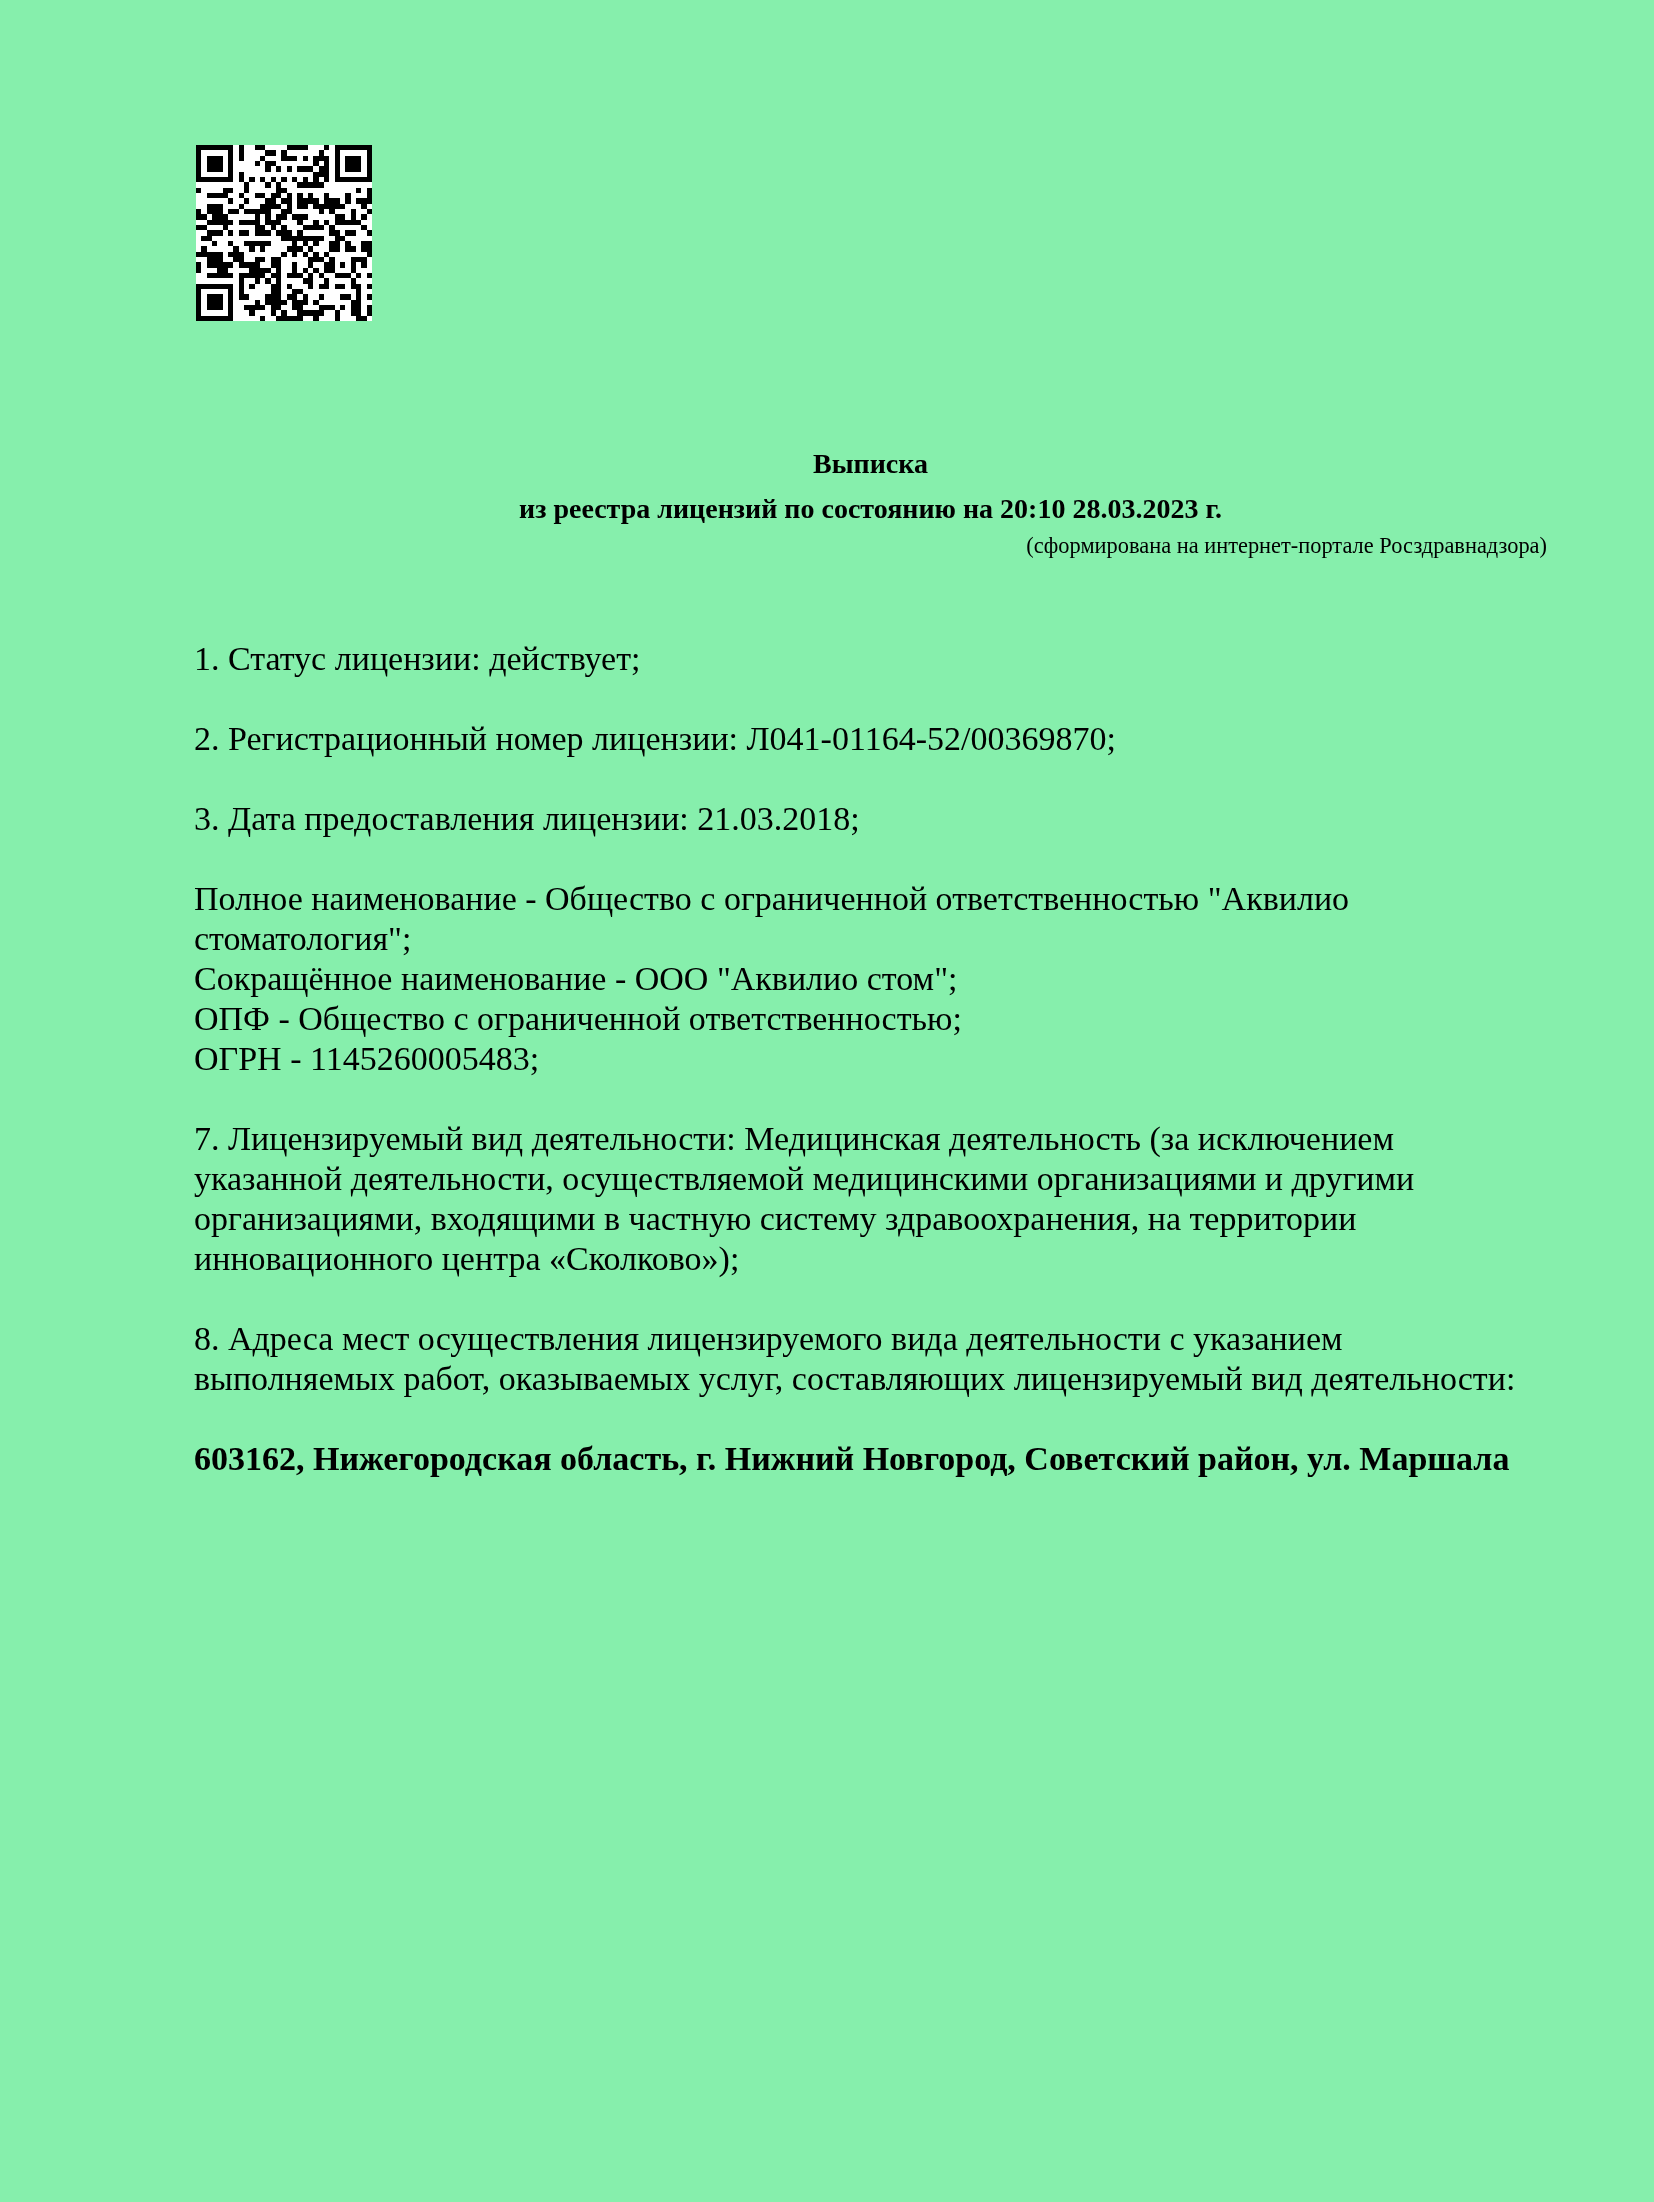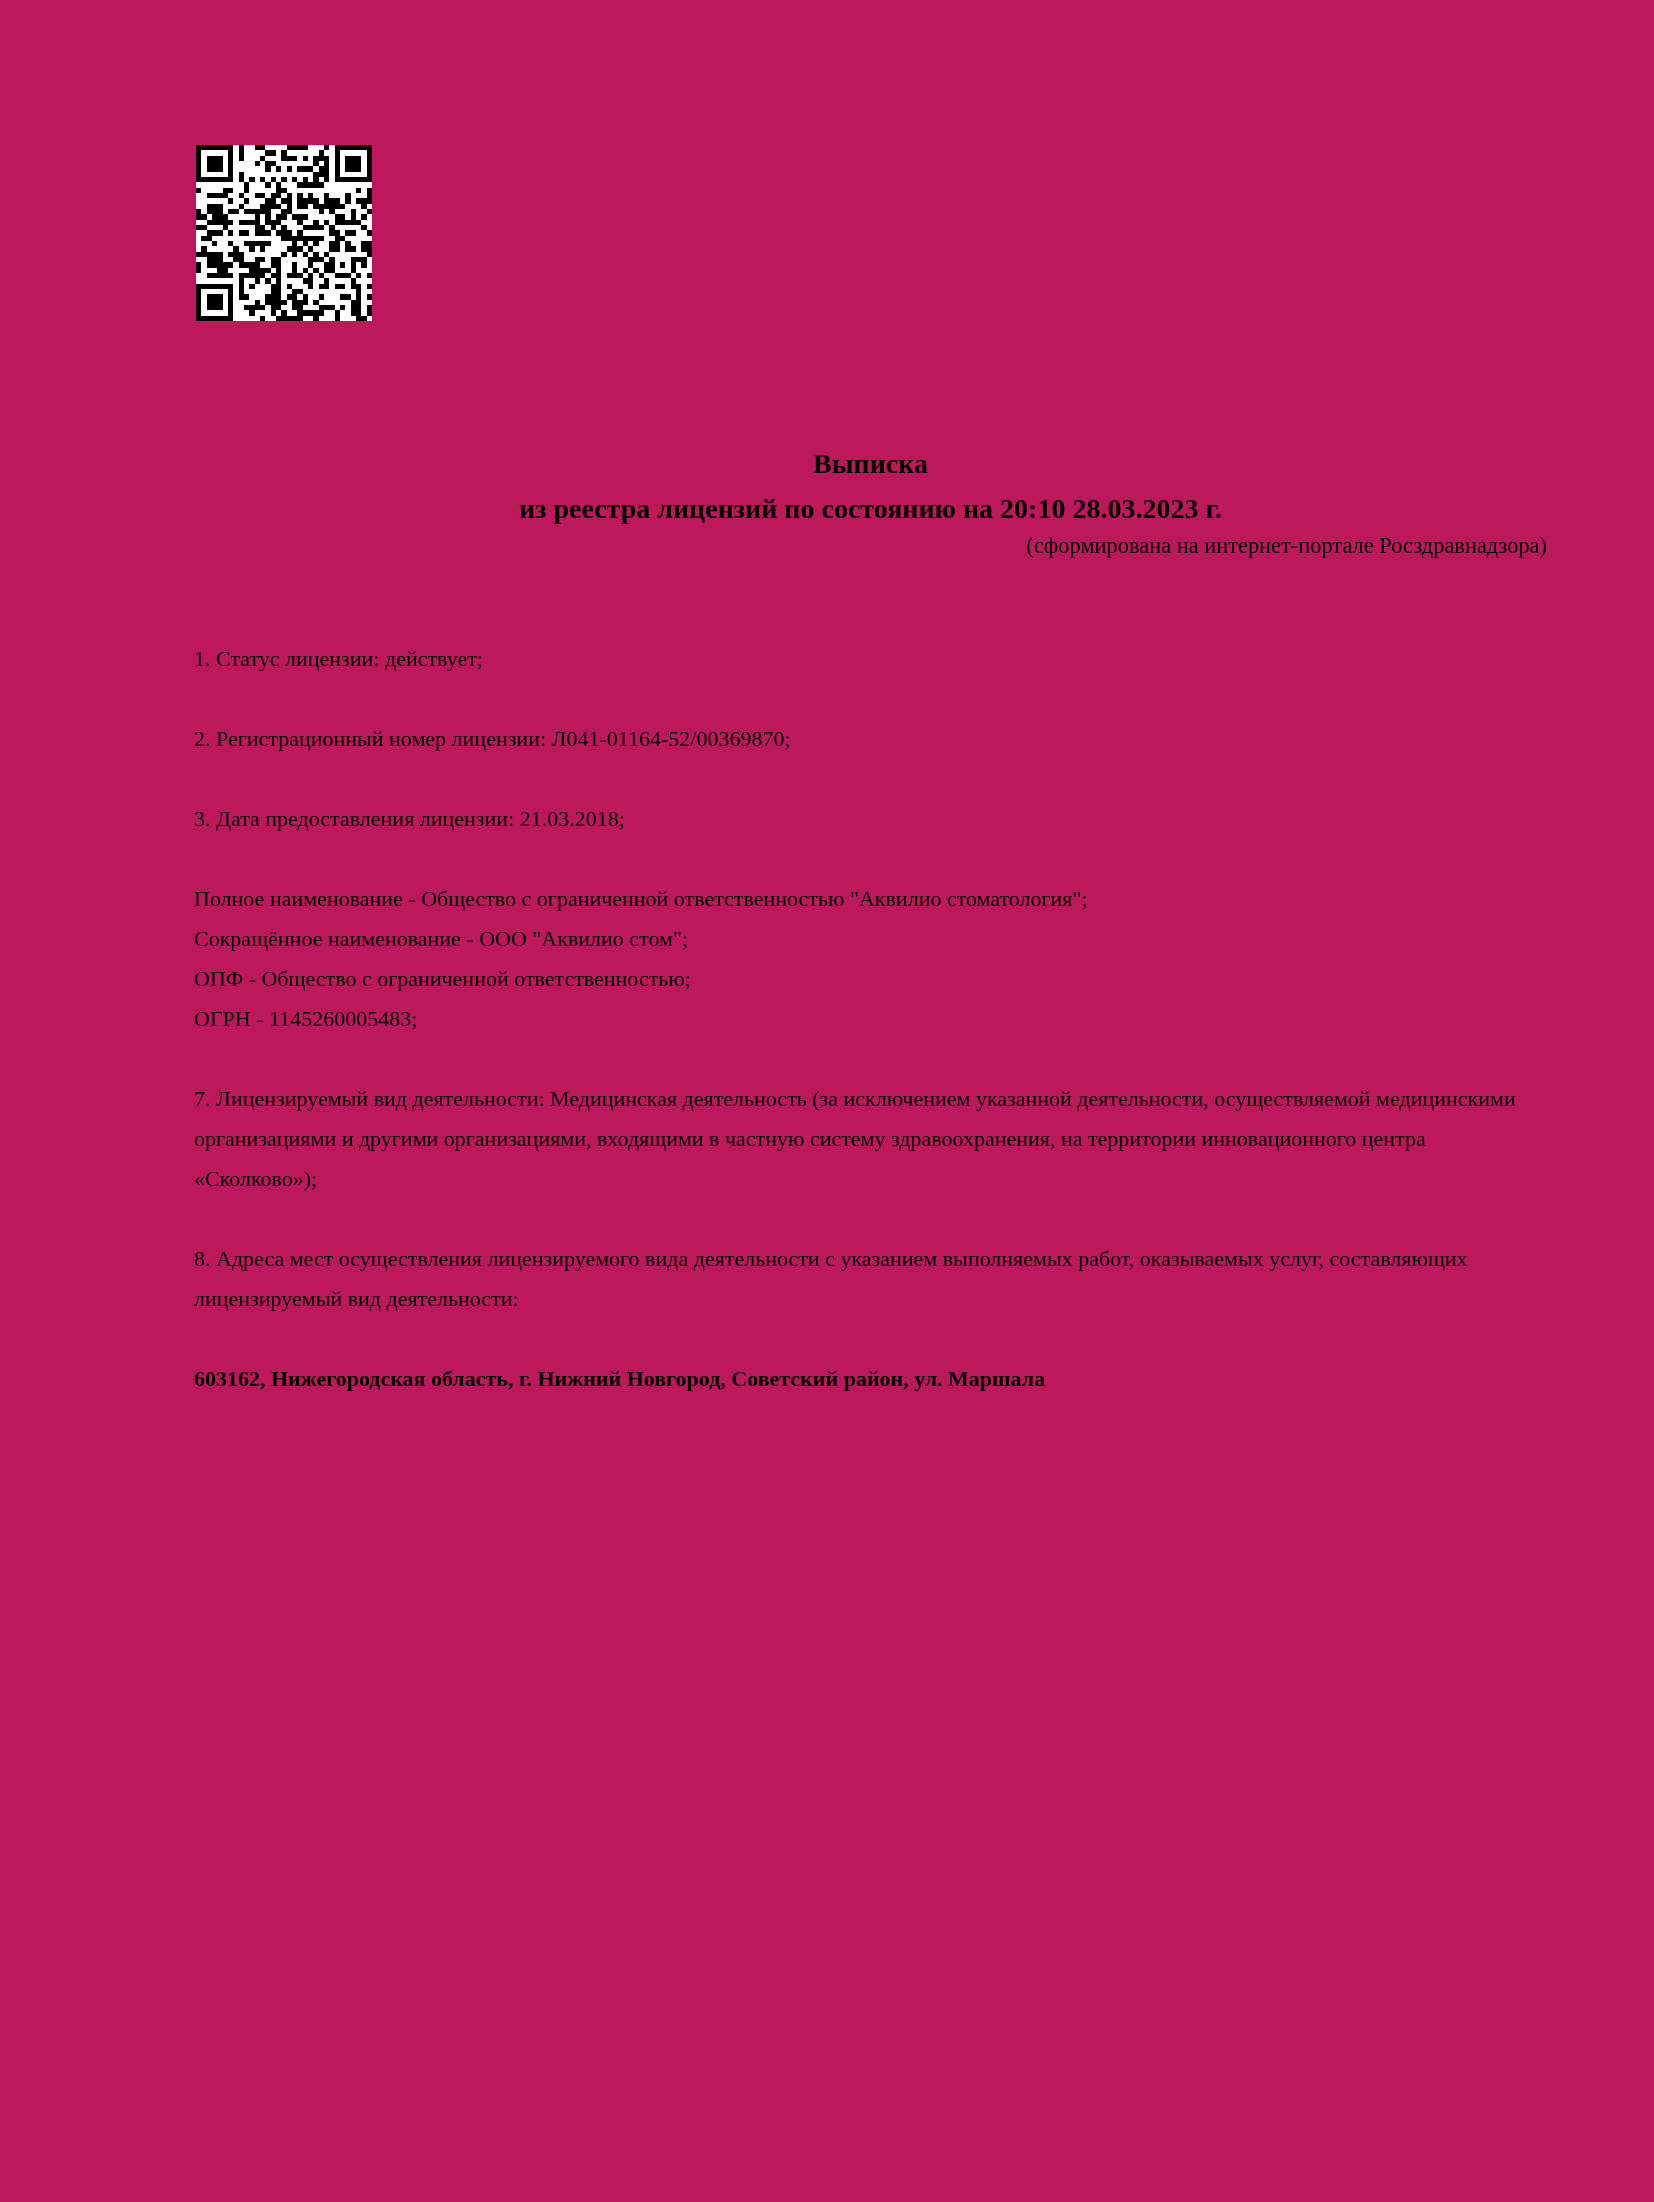--- a/index.html
+++ b/index.html
@@ -4,21 +4,21 @@
 <style>
   html, body {
     margin: 0;
     padding: 0;
     background: #ffffff;
   }
   .page {
     position: relative;
     width: 1655px;
     height: 2203px;
-    background: #be185d;
+    background: #86efac;
     color: #000000;
     font-family: "Liberation Serif", "DejaVu Serif", serif;
     box-sizing: border-box;
     padding: 0 108px 0 194px;
     overflow: hidden;
   }
   .qr {
     position: absolute;
     top: 145px;
     left: 196px;
@@ -33,21 +33,21 @@
     font-weight: bold;
     line-height: 45px;
   }
   .subtitle {
     text-align: right;
     font-size: 22.4px;
     line-height: 29px;
   }
   .doc-body {
     margin-top: 79px;
-    font-size: 22px;
+    font-size: 34px;
     line-height: 40px;
   }
   .para {
     margin: 0 0 40px 0;
   }
   .para:last-child { margin-bottom: 0; font-weight: bold; }
 </style>
 </head>
 <body>
 

